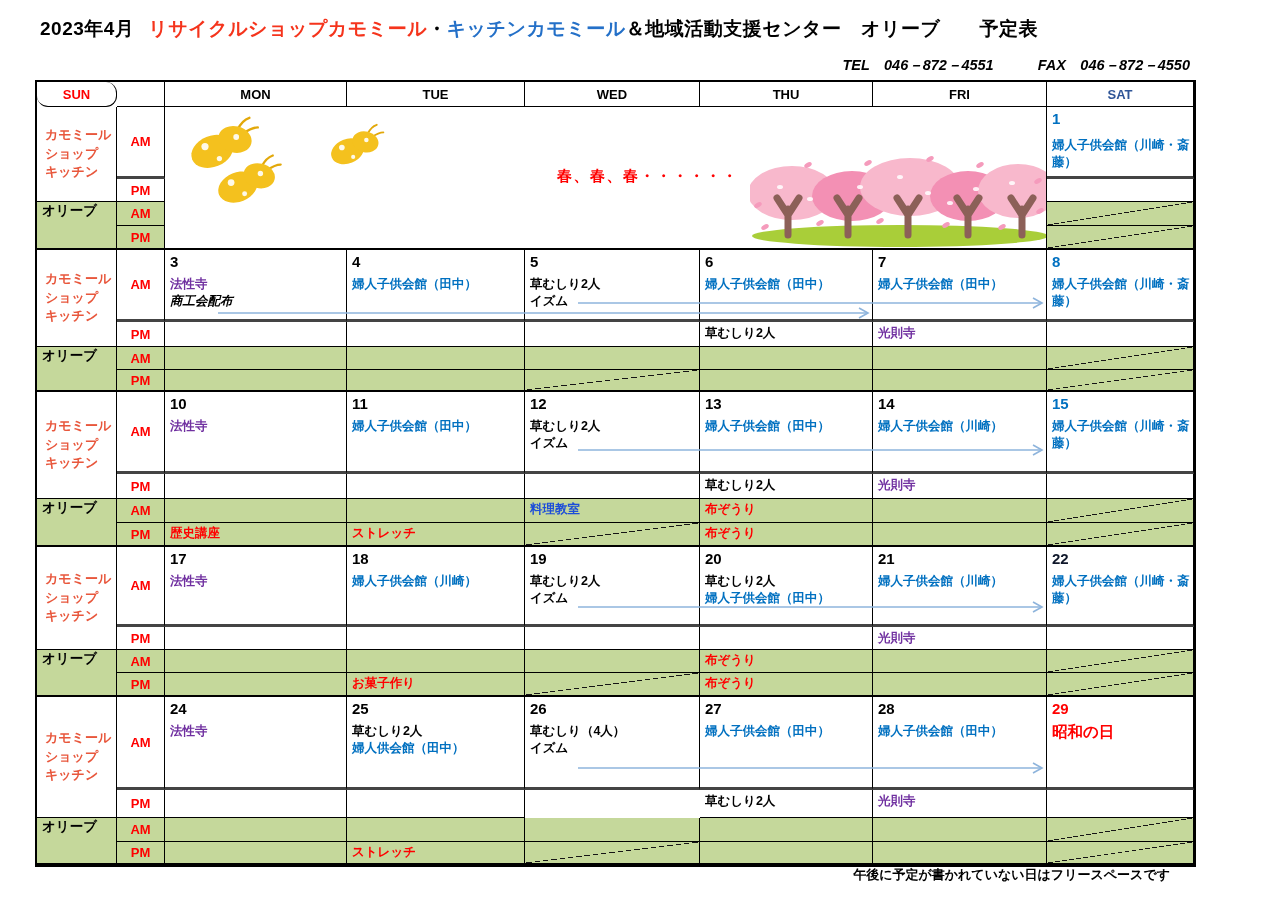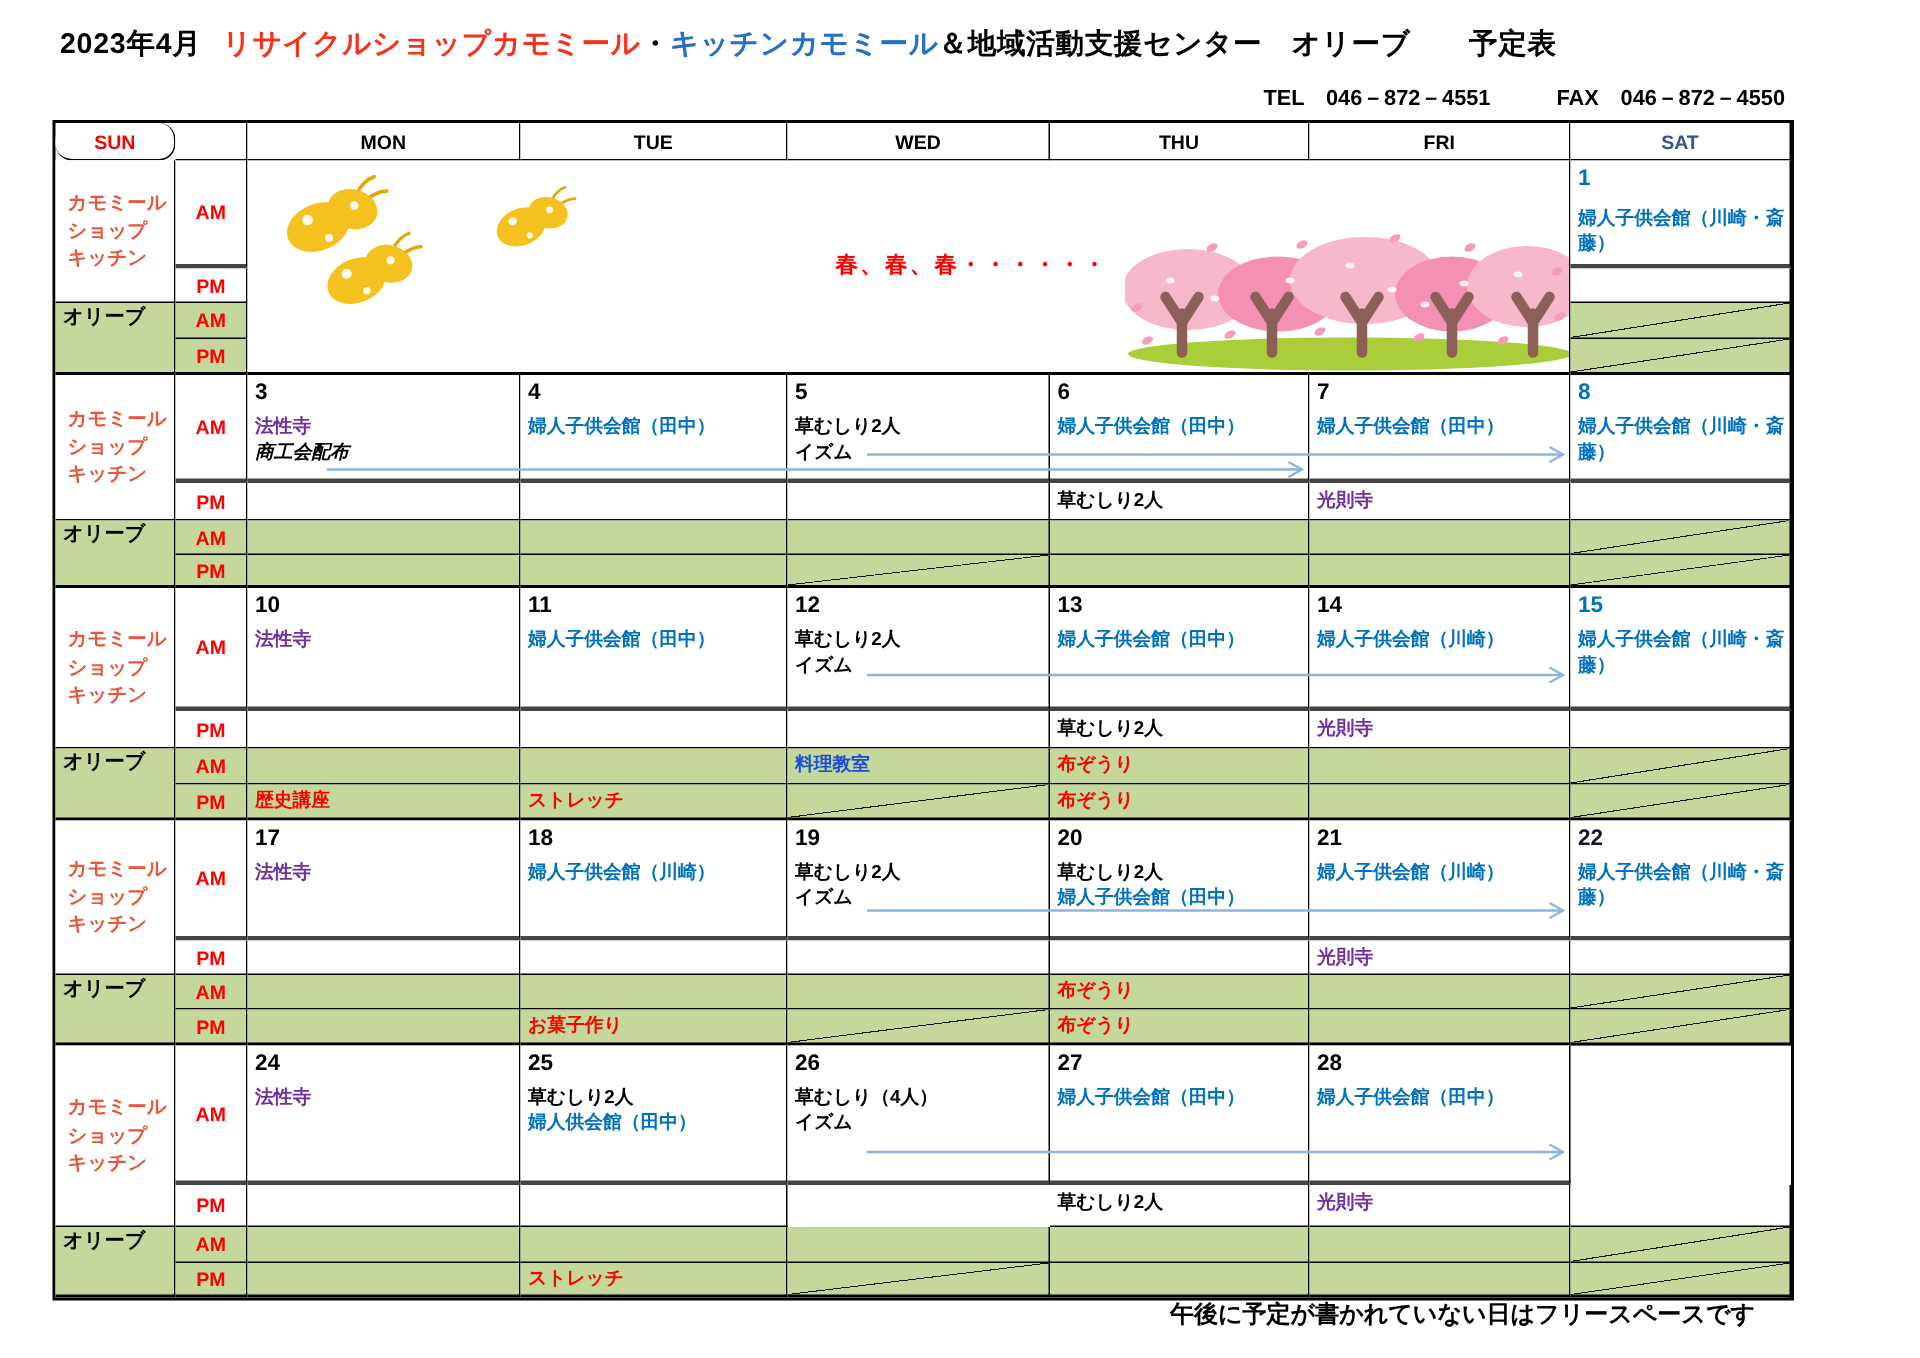--- a/index.html
+++ b/index.html
@@ -3,41 +3,41 @@
 <meta charset="utf-8">
 <style>
   html,body{margin:0;padding:0;}
   body{
     width:1280px;height:905px;position:relative;overflow:hidden;
     background:#ffffff;
     font-family:"Liberation Sans","DejaVu Sans",sans-serif;
   }
   .title{position:absolute;left:40px;top:16px;font-size:19px;font-weight:bold;color:#000;white-space:nowrap;letter-spacing:.5px;}
   .title .gap{display:inline-block;width:14px;}
-  .contact{position:absolute;top:56px;right:90px;font-size:14.5px;font-weight:bold;color:#000;white-space:nowrap;}
+  .contact{position:absolute;top:56px;right:90px;font-size:14.5px;font-weight:bold;color:#000;white-space:nowrap;font-style:italic;}
   .contact span + span{margin-left:44px;}
   .table{position:absolute;left:35px;top:80px;width:1157px;height:783px;border:2px solid #000;background:#fff;}
   .cell{position:absolute;box-sizing:border-box;border-right:1px solid #000;border-bottom:1px solid #000;background:#fff;overflow:hidden;}
   .cell.green{background:#C5D89B;}
   .cell.thick{border-bottom:3px solid #444;}
   .cell.wkend{border-bottom:2px solid #000;}
   .cell.diag{background-image:linear-gradient(to bottom right,transparent 49.2%,#151515 49.2%,#151515 50.8%,transparent 50.8%);}
   .hdr{display:flex;align-items:center;justify-content:center;font-weight:bold;font-size:13px;}
   .rlabel{display:flex;flex-direction:column;justify-content:center;padding-left:8px;font-weight:bold;font-size:13px;line-height:1.45;}
   .olabel{display:flex;align-items:flex-start;padding-left:5px;font-weight:bold;font-size:13.5px;color:#000;}
   .ampm{display:flex;align-items:center;justify-content:center;font-weight:bold;font-size:13px;}
   .date{font-weight:bold;font-size:15px;line-height:1.15;padding:3px 0 0 5px;}
   .evts{padding:6px 3px 0 5px;}
   .evt{font-weight:bold;font-size:12.5px;line-height:1.3;}
   .evt.big{font-size:15.5px;line-height:1.2;}
   .pmevt{padding-top:3px;}
   .oevt{padding-top:2px;}
   .spring{position:absolute;left:392px;top:60px;font-weight:bold;font-size:15px;letter-spacing:1.5px;white-space:nowrap;}
   .deco{position:absolute;}
-  .footer{position:absolute;top:866px;right:110px;font-weight:bold;font-size:16px;color:#000;white-space:nowrap;}
+  .footer{position:absolute;top:866px;right:110px;font-weight:bold;font-size:13px;color:#000;white-space:nowrap;}
   svg.arrows{position:absolute;left:0;top:0;pointer-events:none;}
 </style>
 </head>
 <body>
 
 <div class="title">
   <span>2023年4月</span><span class="gap"></span><span style="color:#F5341C">リサイクルショップカモミール</span><span>・</span><span style="color:#2470C8">キッチンカモミール</span><span>＆地域活動支援センター　オリーブ　　予定表</span>
 </div>
 
 <div class="contact">
@@ -519,20 +519,26 @@
         <div class="evt" style="color: rgb(0, 112, 192);">婦人子供会館（田中）</div>
       </div>
     </div>
     <div class="cell " style="left: 836px; top: 708px; width: 174px; height: 28px;">
       <div class="evts pmevt" style="padding: 3px 3px 0px 5px;">
         <div class="evt" style="color: rgb(112, 48, 160);">光則寺</div>
       </div>
     </div>
     <div class="cell green" style="left: 836px; top: 736px; width: 174px; height: 24px;"></div>
     <div class="cell green wkend" style="left: 836px; top: 760px; width: 174px; height: 23px;"></div>
+    <div class="cell thick" style="left: 1010px; top: 615px; width: 147px; height: 93px;">
+      <div class="date" style="color: rgb(255, 0, 0);">29</div>
+      <div class="evts">
+        <div class="evt big" style="color: rgb(255, 0, 0);">昭和の日</div>
+      </div>
+    </div>
     <div class="cell " style="left: 1010px; top: 708px; width: 147px; height: 28px;"></div>
     <div class="cell green diag" style="left: 1010px; top: 736px; width: 147px; height: 24px;"></div>
     <div class="cell green wkend diag" style="left: 1010px; top: 760px; width: 147px; height: 23px;"></div>
   </div>
 
 <svg class="arrows" id="arrowlayer" width="1280" height="905">
     <g stroke="#8EB4DC" stroke-width="1.6" fill="none">
       <line x1="218" y1="313" x2="868" y2="313"></line>
         <polyline points="859,308 868,313 859,318"></polyline>
     </g>

